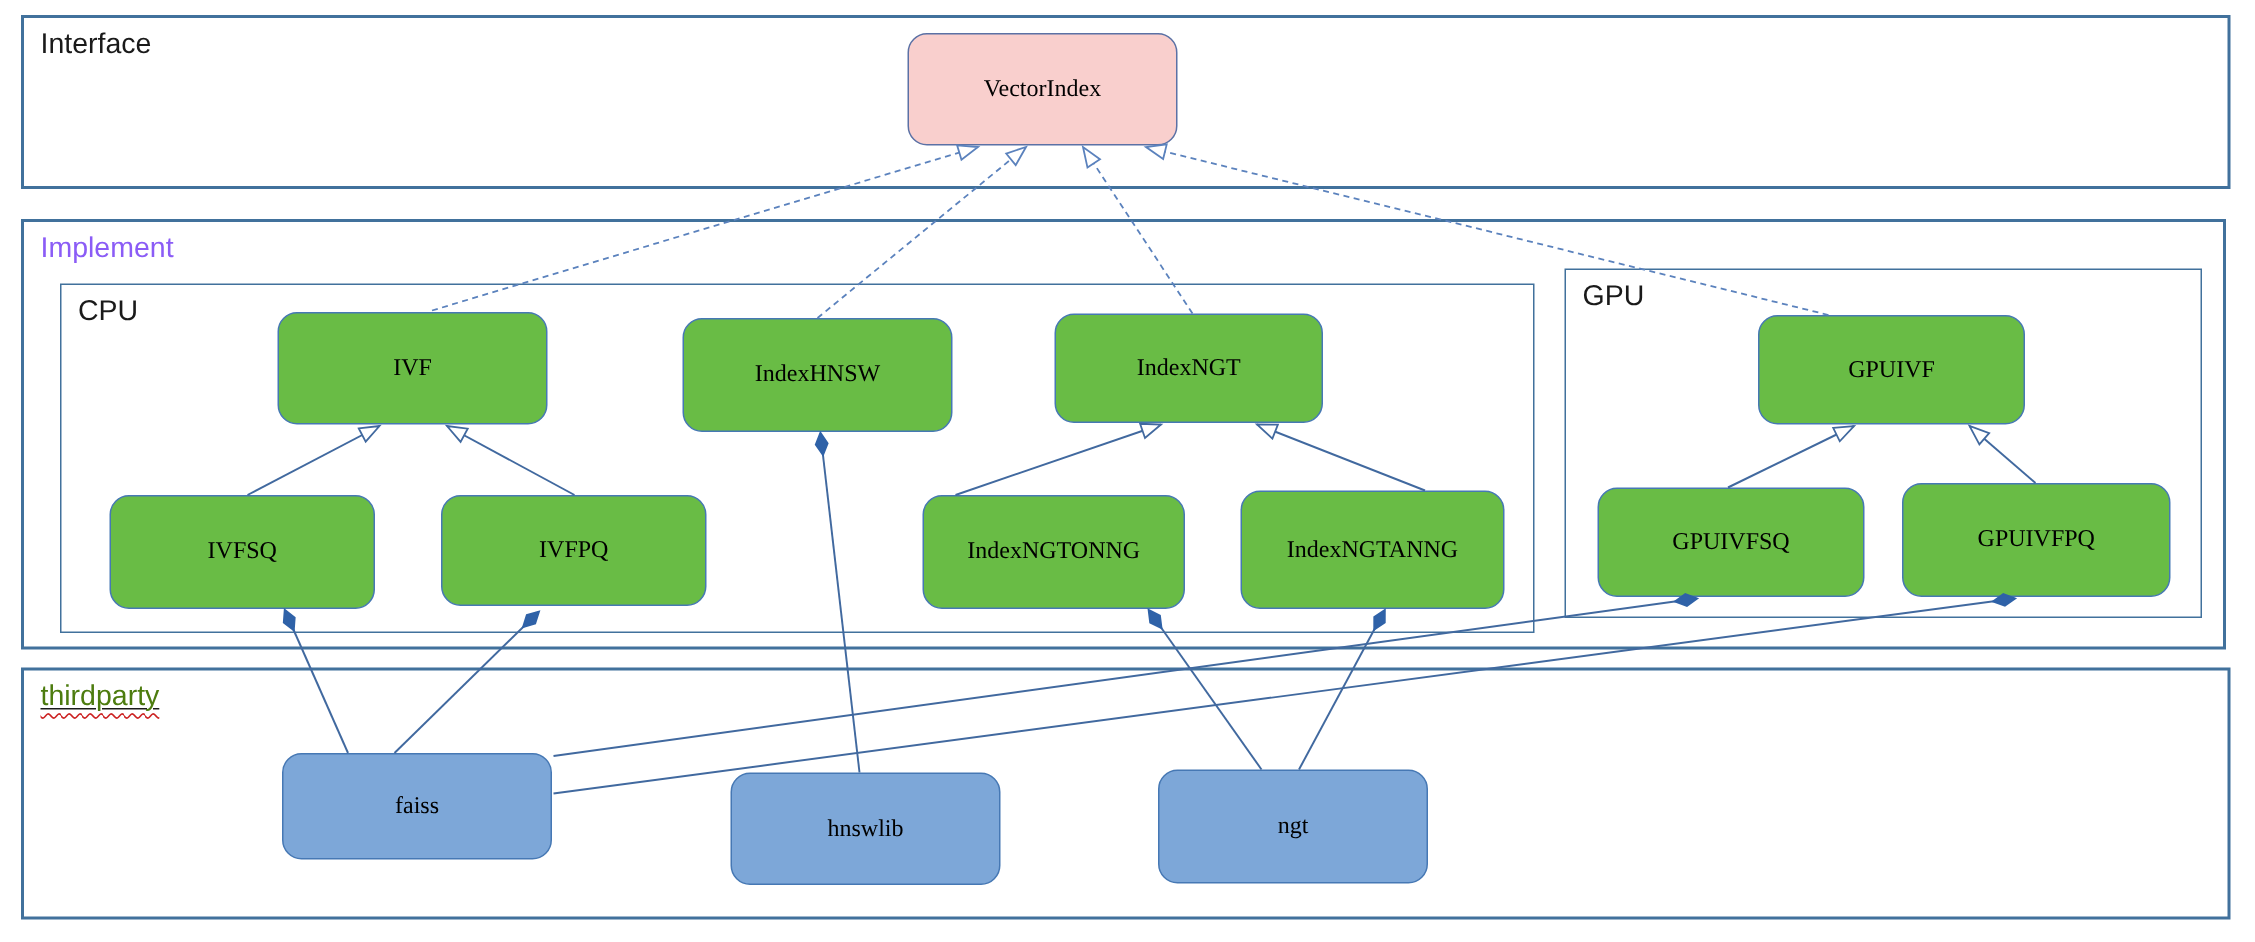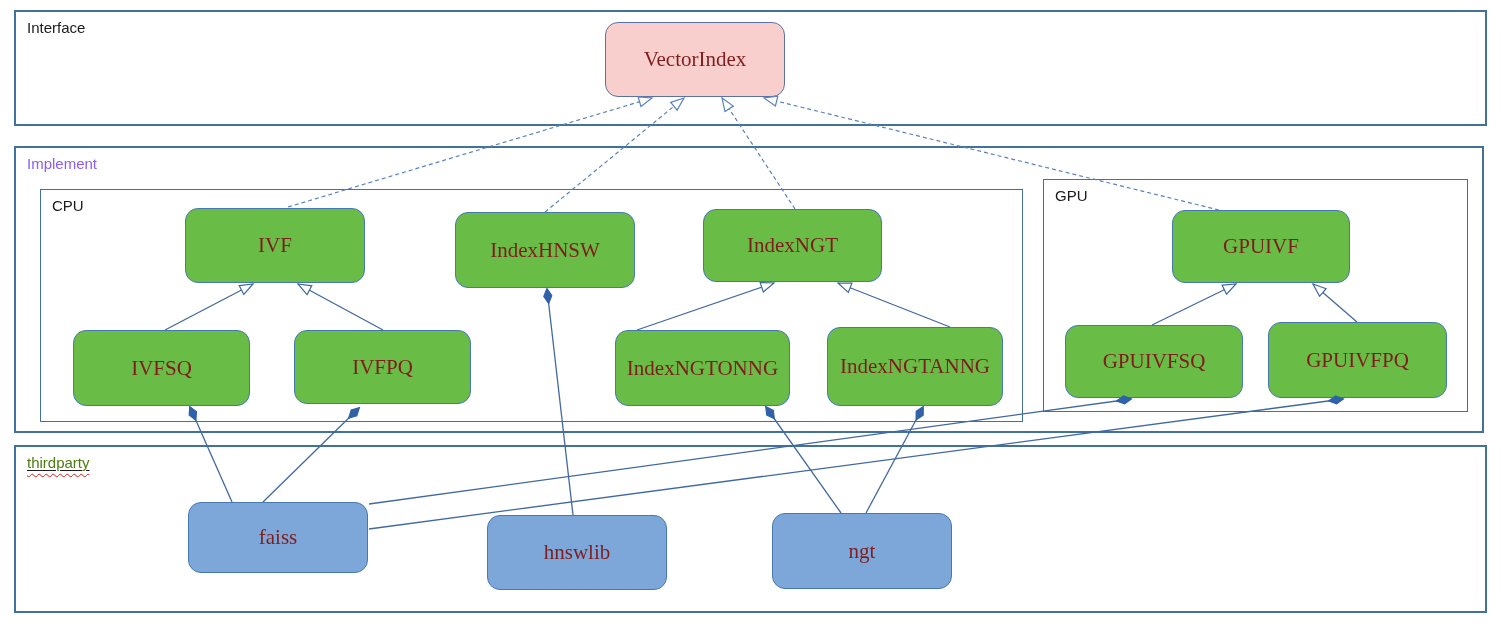--- a/index.html
+++ b/index.html
@@ -13,43 +13,43 @@
   }
   .group {
     position: absolute;
     background: transparent;
     box-sizing: border-box;
   }
   .group-label {
     position: absolute;
     top: 7px;
     left: 11px;
-    font-size: 15px;
+    font-size: 19px;
     color: #1a1a1a;
     font-family: "Liberation Sans", sans-serif;
     white-space: nowrap;
   }
   .u-wavy {
     text-decoration: underline wavy #cc2222 1px;
     text-underline-offset: 5px;
   }
   .u-solid {
     text-decoration: underline solid #1a1a1a 1px;
     text-underline-offset: 2px;
   }
   .node {
     position: absolute;
     box-sizing: border-box;
     border-radius: 13px;
     display: flex;
     align-items: center;
     justify-content: center;
     font-family: "Liberation Serif", serif;
-    font-size: 21px;
-    color: #7f1d1d;
+    font-size: 16px;
+    color: #000000;
     text-align: center;
   }
   #edge-layer {
     position: absolute;
     left: 0; top: 0;
     pointer-events: none;
   }
 </style>
 </head>
 <body>

